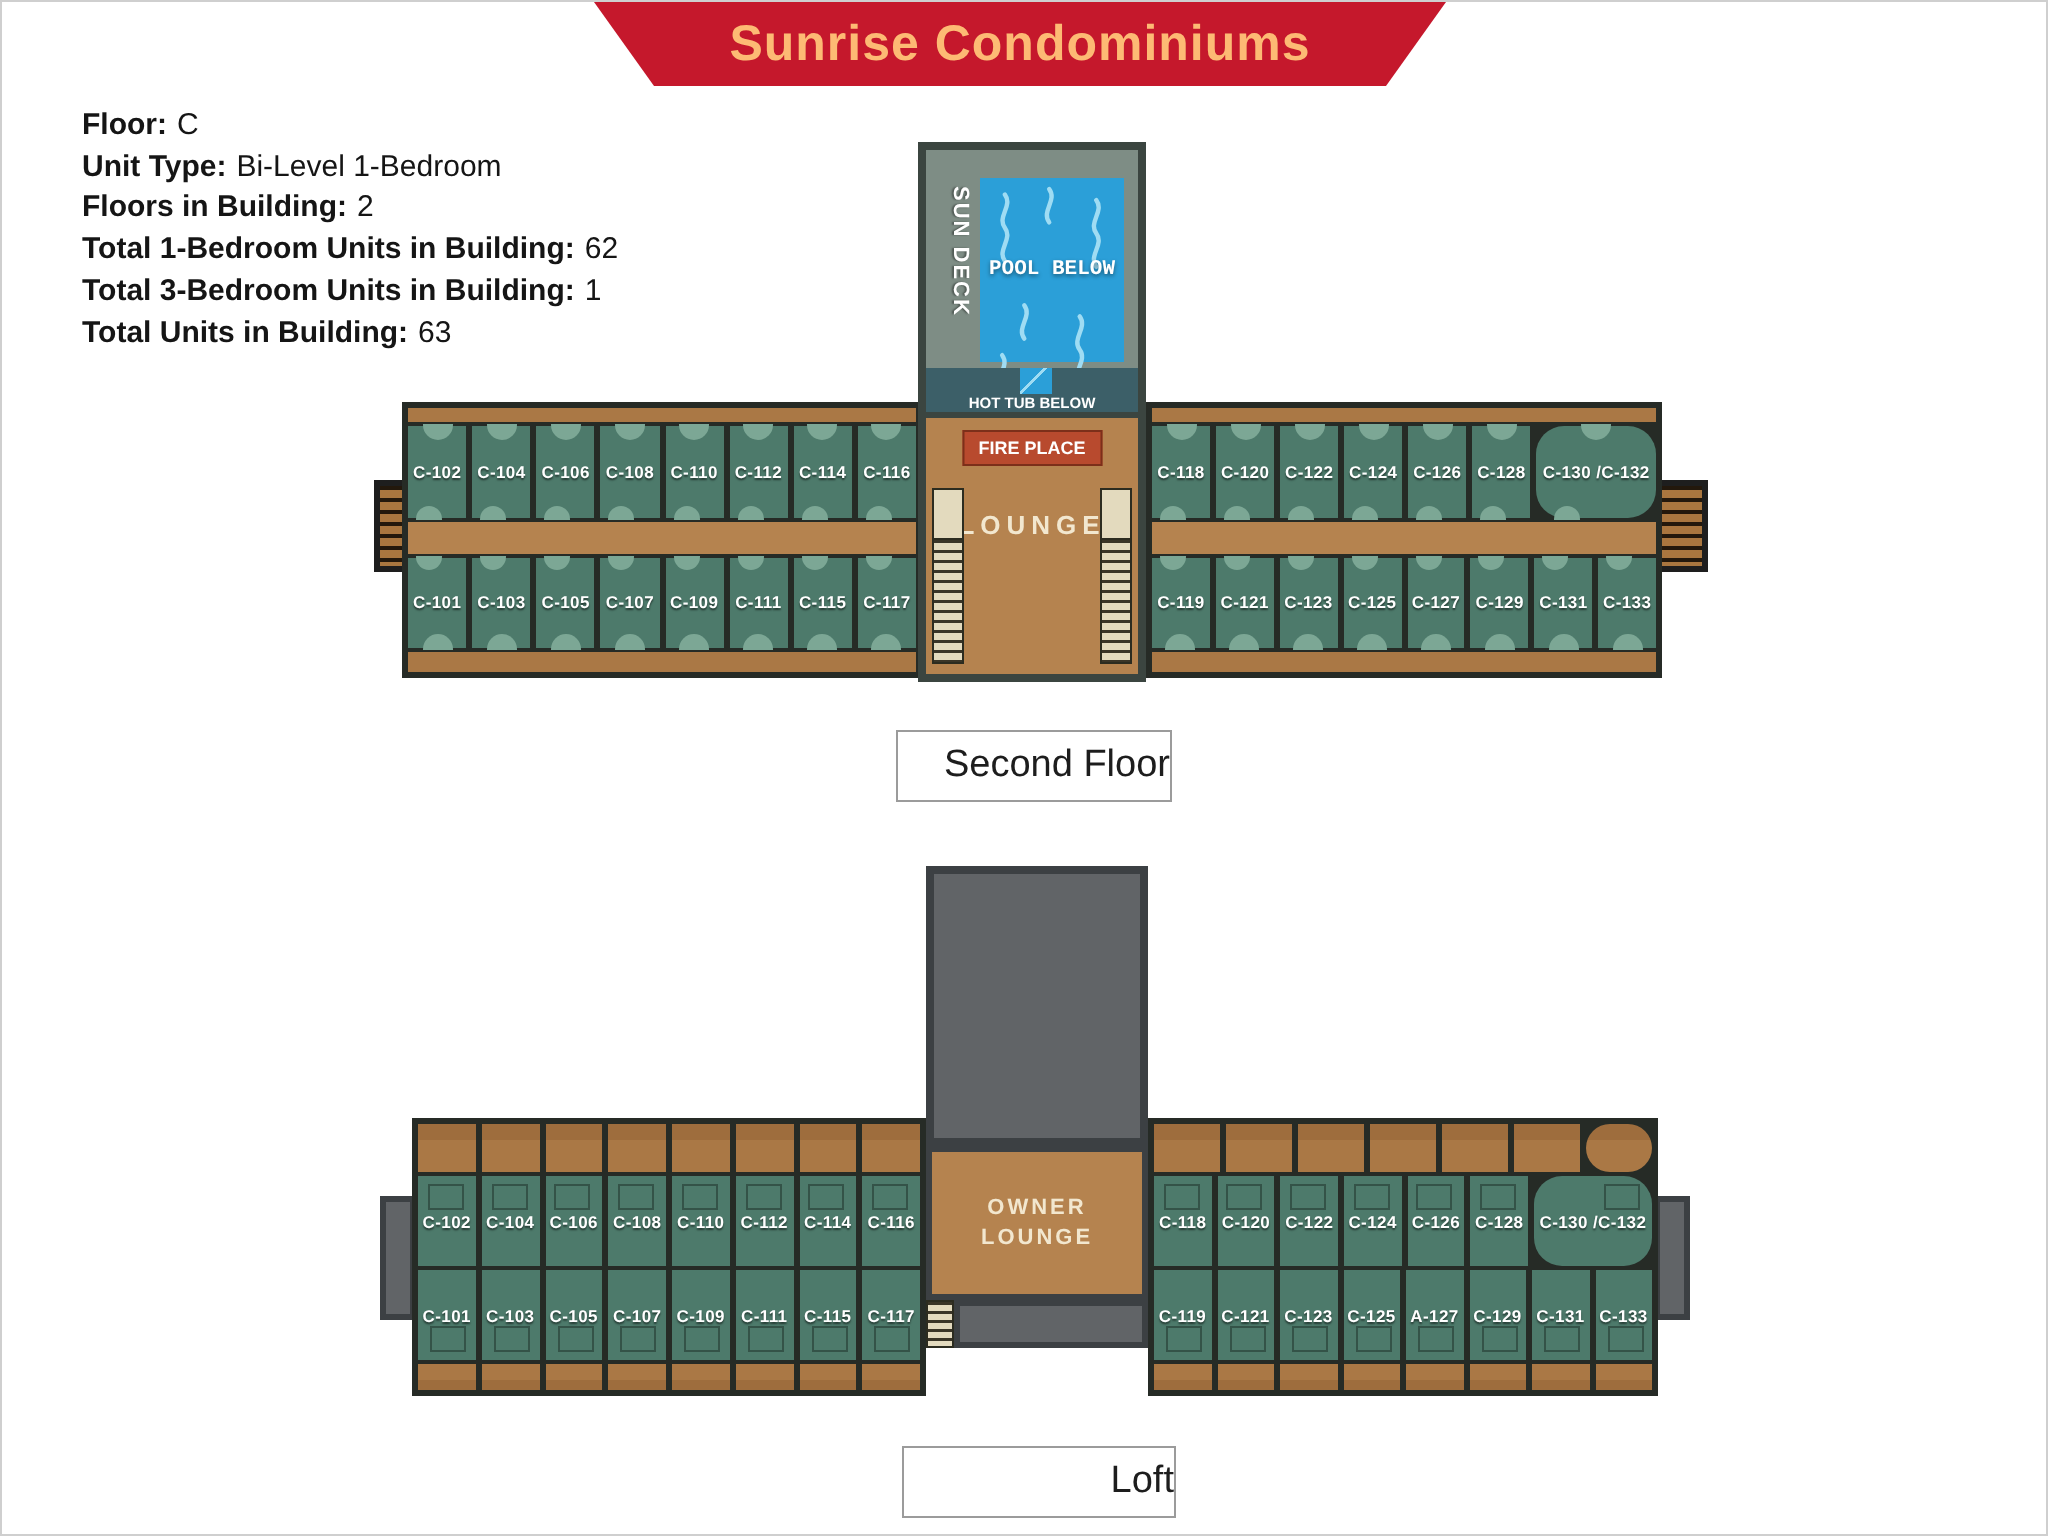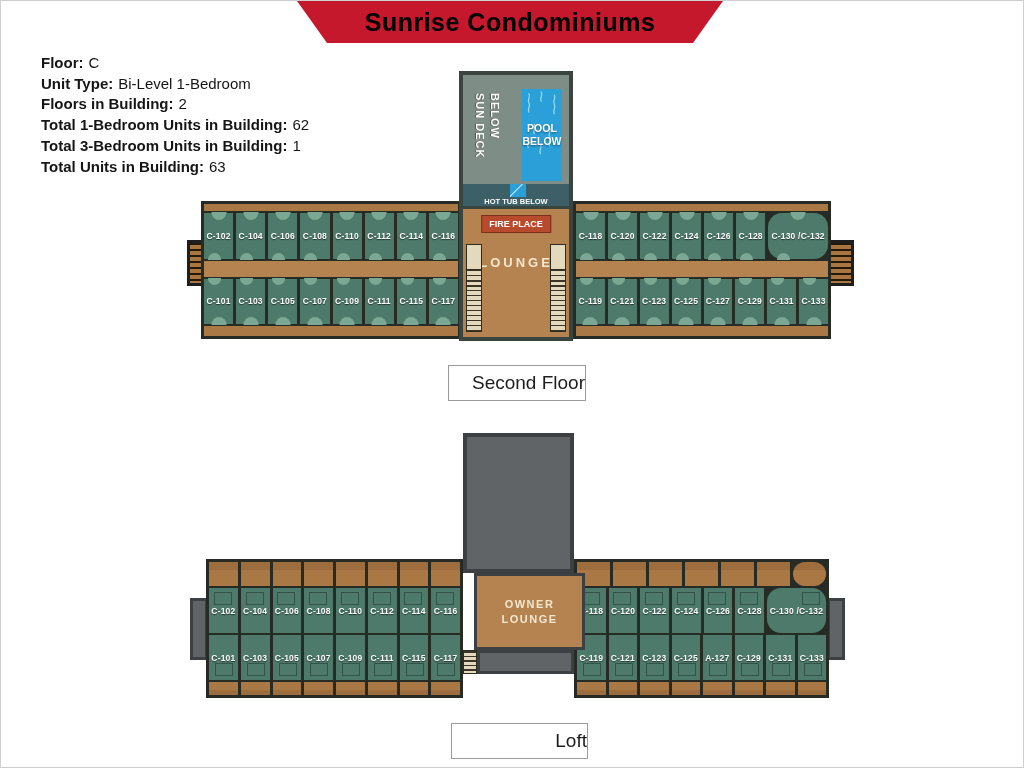--- a/index.html
+++ b/index.html
@@ -4,21 +4,21 @@
 <style>
   html,body{margin:0;padding:0;background:#fff;}
   .page{position:relative;width:1024px;height:768px;background:#fff;border:1px solid #cfcfcf;
         box-sizing:border-box;overflow:hidden;font-family:"Liberation Sans",sans-serif;}
 
   
   .banner{position:absolute;left:296px;top:0;width:426px;height:42px;
           background:var(--banner-red,#c5182c);
           clip-path:polygon(0 0,100% 0,calc(100% - 30px) 100%,30px 100%);
           display:flex;align-items:center;justify-content:center;}
-  .banner span{color:#000000;font-weight:bold;font-size:25px;letter-spacing:.5px;}
+  .banner span{color:#fdba74;font-weight:bold;font-size:25px;letter-spacing:.5px;}
 
   
   .info{position:absolute;left:40px;top:52px;}
   .info-line{font-size:15px;line-height:20.7px;color:#151515;}
   .info-line .lbl{font-weight:bold;margin-right:5px;}
 
   
   .wing{position:absolute;box-sizing:border-box;border:3px solid var(--line-dark,#262b26);
         background:var(--line-dark,#262b26);display:flex;flex-direction:column;row-gap:2px;}
   .unit-row{display:flex;gap:3px;flex:1;min-height:0;}
@@ -44,21 +44,21 @@
       width:15px;height:8px;border-radius:15px 15px 0 0;background:#7ca795;}
   .sf-row-bottom .unit::after{content:'';position:absolute;top:-1px;left:14%;
       width:13px;height:7px;border-radius:0 0 13px 13px;background:#7ca795;}
 
   
   .sf-tower{position:absolute;left:458px;top:70px;width:114px;height:270px;box-sizing:border-box;
             border:4px solid #3b4540;background:var(--deck-gray,#7e8d85);z-index:3;}
   .sundeck{position:absolute;left:9px;top:18px;height:88px;writing-mode:vertical-lr;
            color:#fff;font-weight:bold;font-size:11px;letter-spacing:1px;line-height:15px;
            text-shadow:0 1px 1px rgba(0,0,0,.4);}
-  .pool{position:absolute;right:7px;top:14px;width:40px;height:92px;background:var(--pool-blue,#2b9fd8);}
+  .pool{position:absolute;right:7px;top:14px;width:72px;height:92px;background:var(--pool-blue,#2b9fd8);font-family:Liberation Mono, monospace;}
   .pool svg{position:absolute;inset:0;}
   .pool .p-lbl{position:absolute;inset:0;display:flex;align-items:center;justify-content:center;
            text-align:center;color:#fff;font-weight:bold;font-size:10.5px;line-height:13px;
            text-shadow:0 1px 2px rgba(0,0,0,.45);}
   .hottub-band{position:absolute;left:0;top:109px;width:100%;height:22px;background:#3c5f68;
            display:flex;align-items:center;flex-direction:column;}
   .hottub-sq{width:16px;height:16px;margin-left:4px;background:var(--pool-blue,#2b9fd8);
            background-image:linear-gradient(135deg,transparent 40%,#9fdcf3 40%,#9fdcf3 48%,transparent 48%);}
   .hottub-lbl{flex:1;text-align:center;color:#fff;font-weight:bold;font-size:7.5px;line-height:9px;}
   .lounge{position:absolute;left:0;top:131px;right:0;bottom:0;background:var(--wood-brown,#b5834f);
@@ -93,21 +93,21 @@
   .bal-top .bal{flex:1;background:linear-gradient(to bottom,#9e6d3d 0 8px,var(--balcony-brown,#aa7845) 8px);}
   .bal-bottom .bal{flex:1;background:linear-gradient(to top,#9e6d3d 0 5px,var(--balcony-brown,#aa7845) 5px);}
   .loft-unit::after{content:'';position:absolute;top:4px;right:6px;width:16px;height:11px;
            border:1px solid rgba(15,25,20,.4);}
   .loft-row-bottom .loft-unit::after{top:auto;bottom:4px;left:6px;right:auto;}
 
   .loft-tower{position:absolute;left:462px;top:432px;width:111px;height:140px;box-sizing:border-box;
            background:var(--loft-gray,#616467);border:4px solid #3c4043;z-index:3;}
   .owner-lounge{position:absolute;left:462px;top:572px;width:111px;height:77px;box-sizing:border-box;
            background:var(--wood-brown,#b5834f);border:3px solid #3c4043;z-index:3;
-           display:flex;align-items:center;justify-content:center;text-align:center;margin-left:11px;}
+           display:flex;align-items:center;justify-content:center;text-align:center;}
   .owner-lounge span{color:#f2e7cf;font-weight:bold;font-size:11px;letter-spacing:1.5px;
            line-height:15px;width:80px;}
   .loft-bottom{position:absolute;left:462px;top:649px;width:111px;height:24px;display:flex;z-index:3;}
   .loft-stair{width:14px;height:100%;box-sizing:border-box;border:1px solid #2c2c20;
            background:repeating-linear-gradient(to bottom,#3a3527 0 1.5px,#e3dabe 1.5px 4.5px);}
   .loft-gray{flex:1;box-sizing:border-box;background:var(--loft-gray,#616467);border:3px solid #3c4043;}
   .gray-prot{position:absolute;top:597px;width:18px;height:62px;box-sizing:border-box;
            background:var(--loft-gray,#616467);border:3px solid #3c4043;z-index:1;}
   .prot-left{left:189px;} .prot-right{left:826px;}
 </style>

